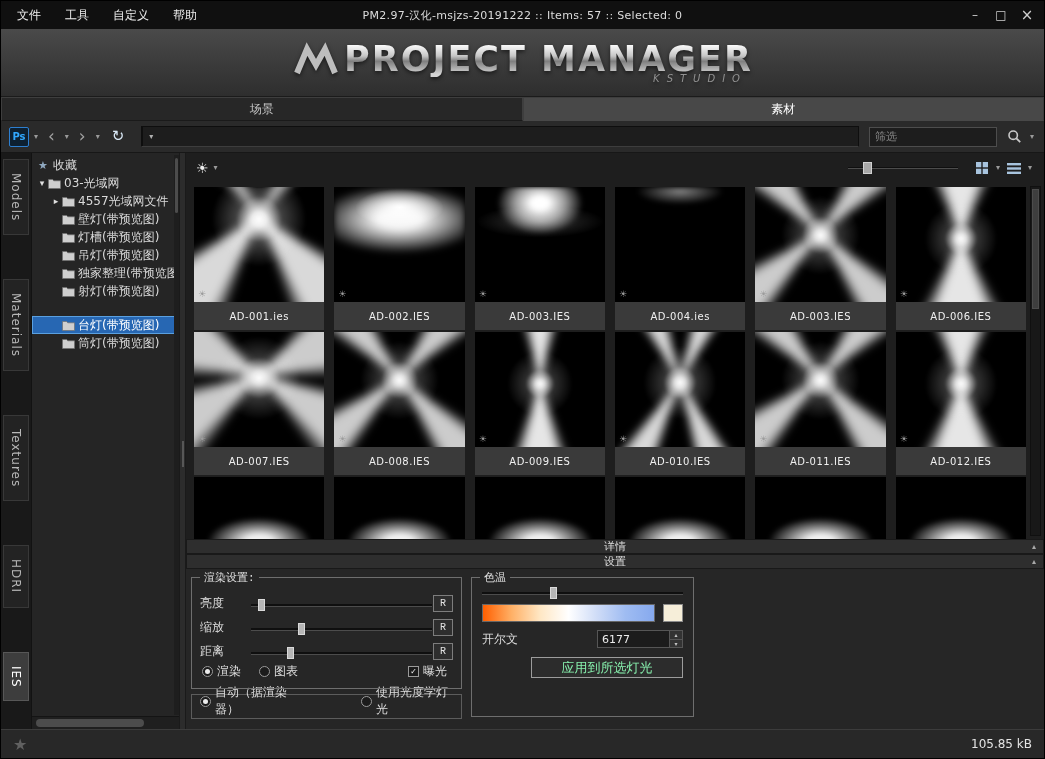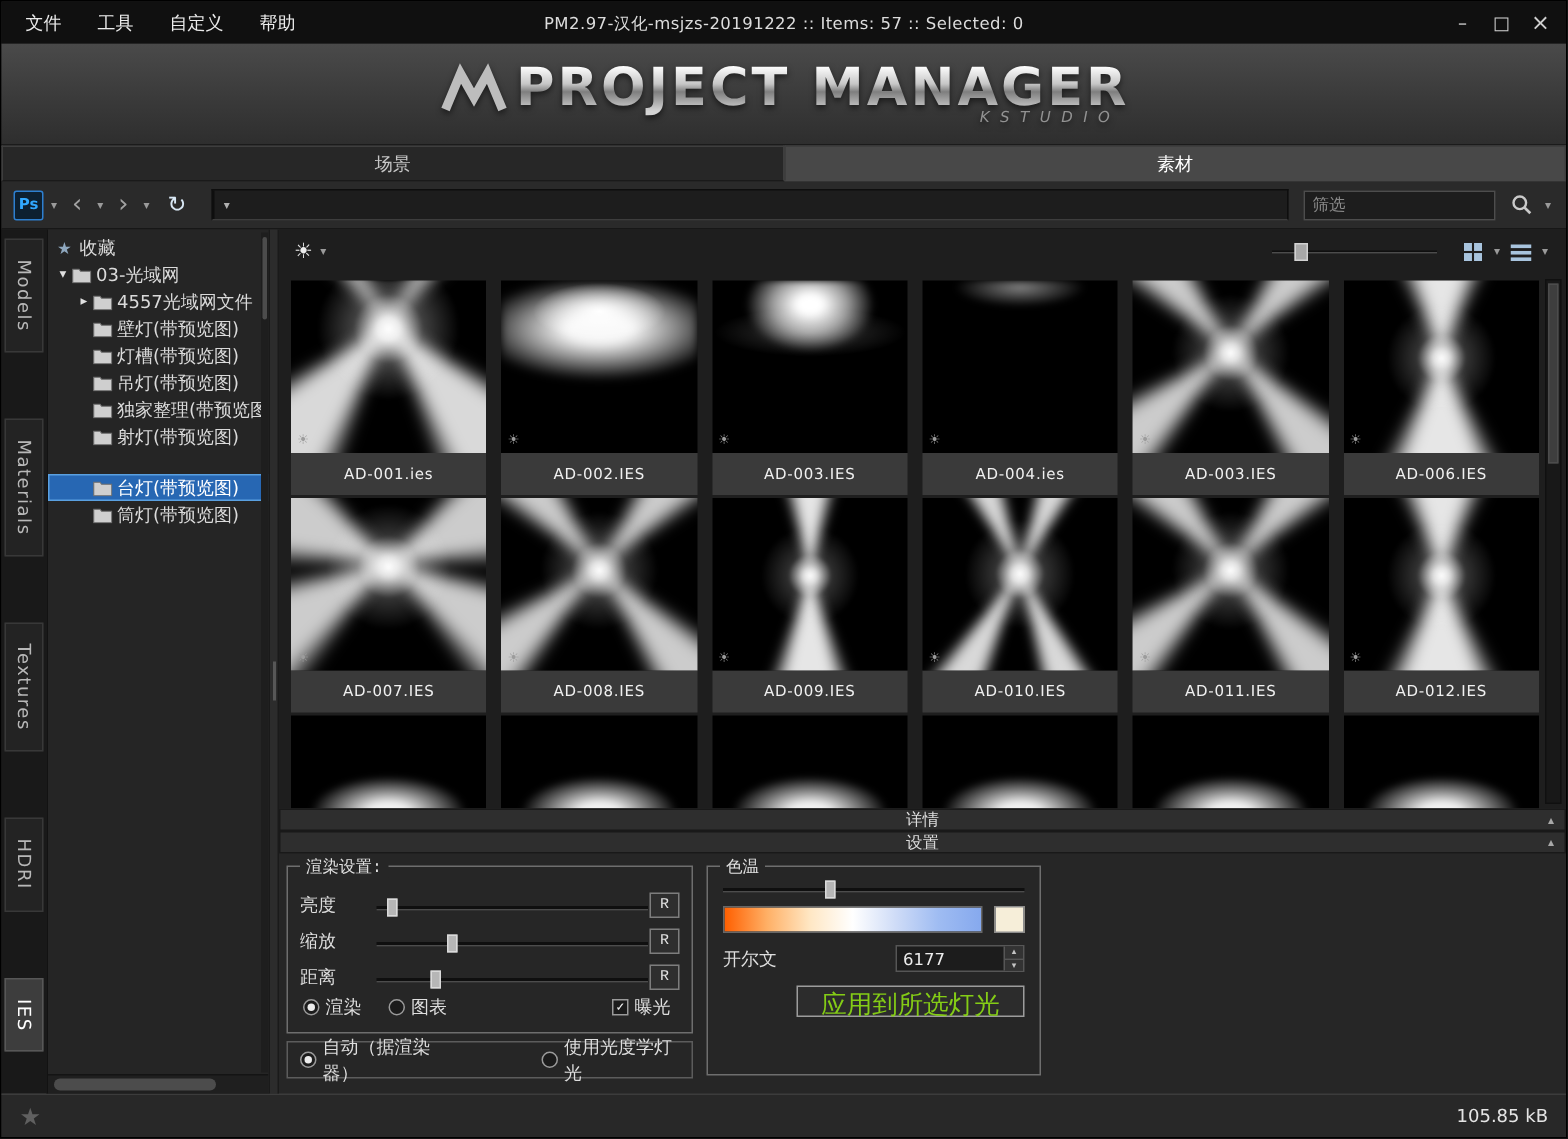--- a/index.html
+++ b/index.html
@@ -136,35 +136,35 @@
   .strack { flex:1; position:relative; height:14px; }
   .strack::before { content:''; position:absolute; left:0; right:0; top:6px; height:2px; background:#0f0f0f; border-bottom:1px solid #4c4c4c; }
   .sthumb { position:absolute; top:1px; width:7px; height:12px; background:#b6b6b6; border:1px solid #dadada; margin-left:-4px; }
   .rbtn { width:20px; height:17px; background:#2e2e2e; border:1px solid #7d7d7d; color:#e2e2e2; font-size:10px; font-family:inherit; }
   .radio-row { display:flex; align-items:center; gap:18px; margin-top:3px; padding:0 2px; }
   .radio, .checkbox { display:inline-flex; align-items:center; gap:4px; font-size:12px; color:#dedede; }
   .dot { width:11px; height:11px; border-radius:50%; border:1px solid #9a9a9a; background:#1b1b1b; position:relative; flex-shrink:0; }
   .radio.checked .dot::after { content:''; position:absolute; inset:2px; border-radius:50%; background:#ececec; }
   .cbox { width:11px; height:11px; border:1px solid #9a9a9a; background:#1b1b1b; display:flex; align-items:center; justify-content:center; font-size:9px; color:#f0f0f0; flex-shrink:0; }
   .checkbox { margin-left:auto; margin-right:4px; }
-  .auto-box { border:1px solid #5c5c5c; height:25px; margin-top:5px; display:flex; align-items:center; gap:58px; padding:0 8px; }
+  .auto-box { border:1px solid #5c5c5c; height:25px; margin-top:5px; display:flex; align-items:flex-end; gap:58px; padding:0 8px; }
 
   .temp-group { width:223px; height:140px; flex-shrink:0; padding-top:8px; }
   .temp-slider { height:14px; margin:0 2px 4px; }
   .temp-row { display:flex; align-items:center; margin:0 2px; }
   .gradient-bar { flex:1; height:18px; border:1px solid #676767; }
   .swatch { width:20px; height:18px; border:1px solid #8c8c8c; margin-left:8px; flex-shrink:0; }
   .kelvin-row { display:flex; align-items:center; justify-content:space-between; margin:8px 2px 0; font-size:12px; color:#dedede; }
   .spinner { width:86px; height:18px; display:flex; border:1px solid #565656; background:#1c1c1c; }
   .spinner input { flex:1; min-width:0; background:transparent; border:none; outline:none; color:#ececec; font-size:11px; padding:0 4px; font-family:inherit; }
   .spin-btns { width:13px; display:flex; flex-direction:column; border-left:1px solid #565656; }
   .spin { flex:1; background:#333; font-size:6px; color:#c4c4c4; display:flex; align-items:center; justify-content:center; }
   .spin + .spin { border-top:1px solid #565656; }
   .apply-row { display:flex; justify-content:flex-end; margin:9px 2px 0; }
-  .apply-btn { width:152px; height:21px; background:#2c2c2c; border:1px solid #9c9c9c; color:#84cc16; font-size:17px; font-family:inherit; }
+  .apply-btn { width:152px; height:21px; background:#2c2c2c; border:1px solid #9c9c9c; color:#86efac; font-size:13px; font-family:inherit; }
 
   
   .statusbar { height:29px; background:#282828; border-top:1px solid #3c3c3c; display:flex; align-items:center; padding:0 12px; flex-shrink:0; }
   .fav-star { color:#606060; font-size:16px; }
   .size-text { margin-left:auto; font-size:12px; color:#e4e4e4; }
 </style>
 </head>
 <body>
 
 <div class="window">

